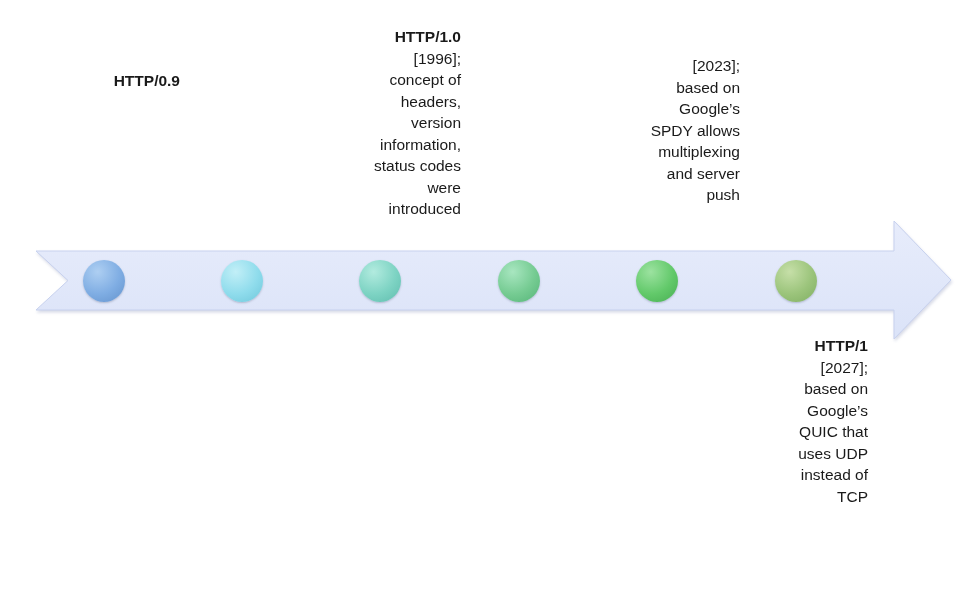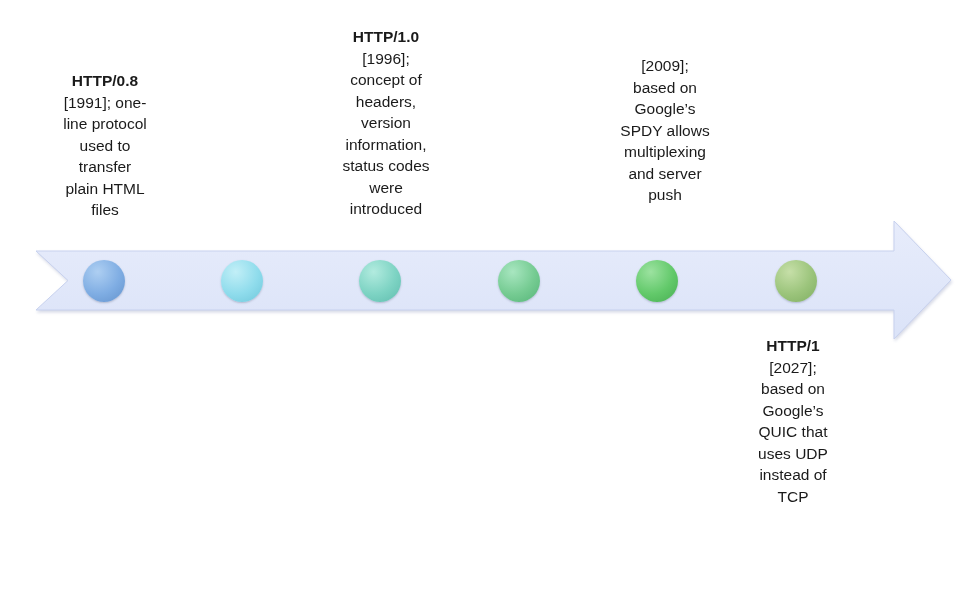--- a/index.html
+++ b/index.html
@@ -10,21 +10,21 @@
     overflow:hidden;
     font-family:"Liberation Sans", sans-serif;
   }
   .arrow-svg{
     position:absolute;left:0;top:0;width:972px;height:607px;
     filter:drop-shadow(1.5px 2px 1.5px rgba(140,150,185,0.35));
   }
   .event{
     position:absolute;
     width:150px;
-    text-align:center;
+    text-align:right;
     color:#1a1a1a;
     font-size:15.5px;
     line-height:21.5px;
   }
   .ev-title{font-weight:700;}
   .ev-desc{white-space:pre-line;}
   .ev0{left:30px;top:70px;}
   .ev1{left:166px;top:335px;}
   .ev2{left:311px;top:26px;}
   .ev3{left:445px;top:335px;}
@@ -60,47 +60,41 @@
   </svg>
 
   <div class="dot d0" style="background: radial-gradient(circle at 35% 28%, rgb(174, 207, 242) 0%, rgb(127, 173, 227) 55%, rgb(99, 146, 204) 100%);"></div>
   <div class="dot d1" style="background: radial-gradient(circle at 35% 28%, rgb(194, 239, 247) 0%, rgb(143, 220, 236) 55%, rgb(110, 198, 218) 100%);"></div>
   <div class="dot d2" style="background: radial-gradient(circle at 35% 28%, rgb(178, 235, 223) 0%, rgb(125, 211, 195) 55%, rgb(95, 188, 174) 100%);"></div>
   <div class="dot d3" style="background: radial-gradient(circle at 35% 28%, rgb(168, 230, 192) 0%, rgb(117, 203, 146) 55%, rgb(85, 180, 120) 100%);"></div>
   <div class="dot d4" style="background: radial-gradient(circle at 35% 28%, rgb(156, 226, 160) 0%, rgb(98, 201, 106) 55%, rgb(71, 173, 82) 100%);"></div>
   <div class="dot d5" style="background: radial-gradient(circle at 35% 28%, rgb(198, 223, 168) 0%, rgb(155, 196, 123) 55%, rgb(127, 174, 98) 100%);"></div>
 
   <div class="event ev0">
-    <div class="ev-title">HTTP/0.8</div>
-    <div class="ev-desc">[1991]; one-
-line protocol
-used to
-transfer
-plain HTML
-files</div>
+    <div class="ev-title">HTTP/0.9</div>
   </div>
 
 
   <div class="event ev2">
     <div class="ev-title">HTTP/1.0</div>
     <div class="ev-desc">[1996];
 concept of
 headers,
 version
 information,
 status codes
 were
 introduced</div>
   </div>
 
   <div class="event ev3">
   </div>
 
   <div class="event ev4">
-    <div class="ev-desc">[2009];
+    <div class="ev-desc">[2023];
 based on
 Google’s
 SPDY allows
 multiplexing
 and server
 push</div>
   </div>
 
   <div class="event ev5">
     <div class="ev-title">HTTP/1</div>

